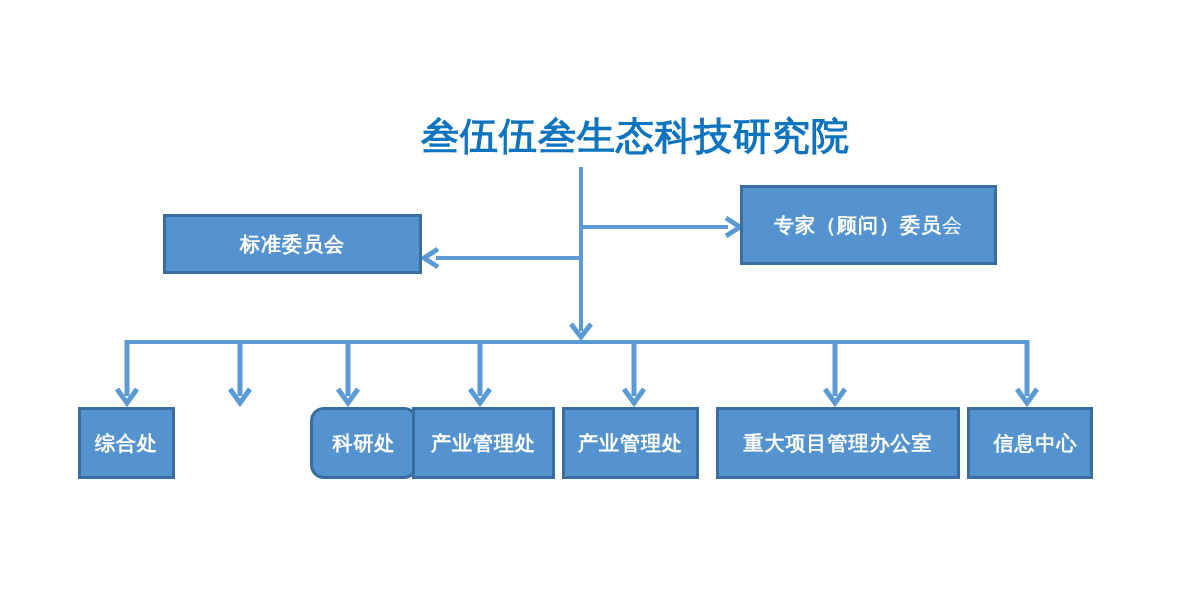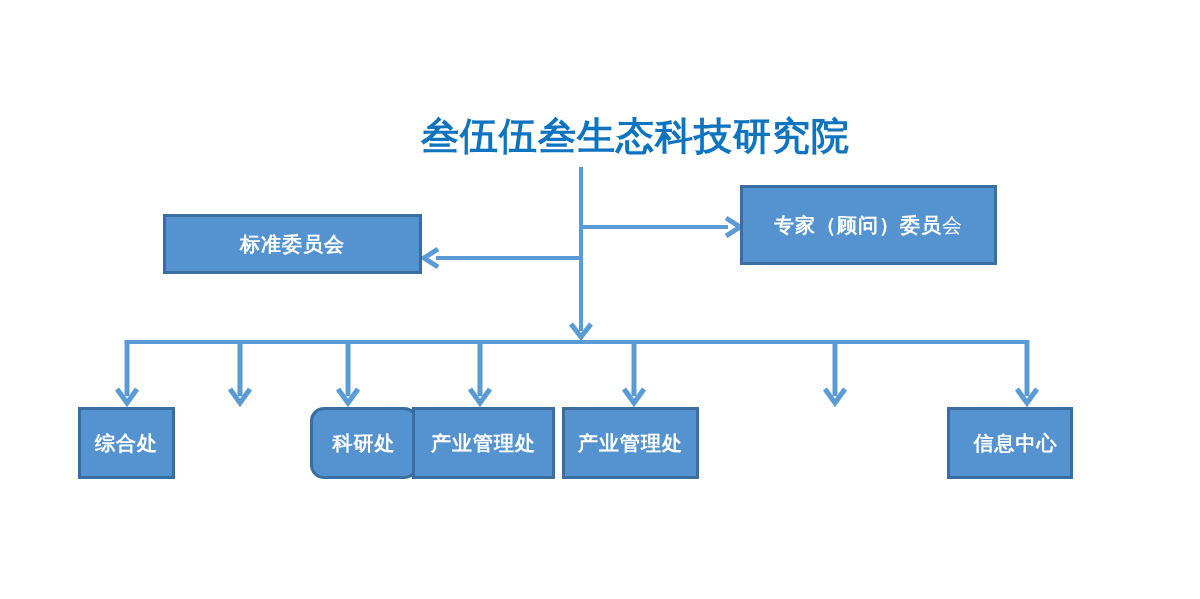--- a/index.html
+++ b/index.html
@@ -43,21 +43,21 @@
   .standards{left:163px;top:214px;width:259px;height:60px;}
   .advisory{left:740px;top:185px;width:257px;height:80px;font-size:20px;}
   .advisory .reg{font-weight:400;}
   .dept{top:407px;height:72px;align-items:center;}
   .d1{left:78px;width:97px;}
   .d2{left:188px;width:104px;}
   .d3{left:310px;width:108px;border-radius:14px;}
   .d4{left:412px;width:143px;}
   .d5{left:562px;width:137px;}
   .d6{left:716px;width:244px;}
-  .d7{left:947px;width:126px;padding-left:11px;}
+  .d7{left:967px;width:126px;padding-left:11px;}
 </style>
 </head>
 <body>
 
 <div class="canvas">
 
   <svg class="connectors" viewBox="0 0 1200 599" xmlns="http://www.w3.org/2000/svg" aria-hidden="true">
 
     <line class="c w4" x1="581" y1="167" x2="581" y2="331"></line>
     <polyline class="c w5" points="571,324 581,337 591,324"></polyline>
@@ -108,17 +108,20 @@
   </div>
   <div class="box dept d3">
     <span>科研处</span>
   </div>
   <div class="box dept d4">
     <span>产业管理处</span>
   </div>
   <div class="box dept d5">
     <span>产业管理处</span>
   </div>
+  <div class="box dept d6">
+    <span>重大项目管理办公室</span>
+  </div>
   <div class="box dept d7">
     <span>信息中心</span>
   </div>
 
 </div>
 
 </body></html>

